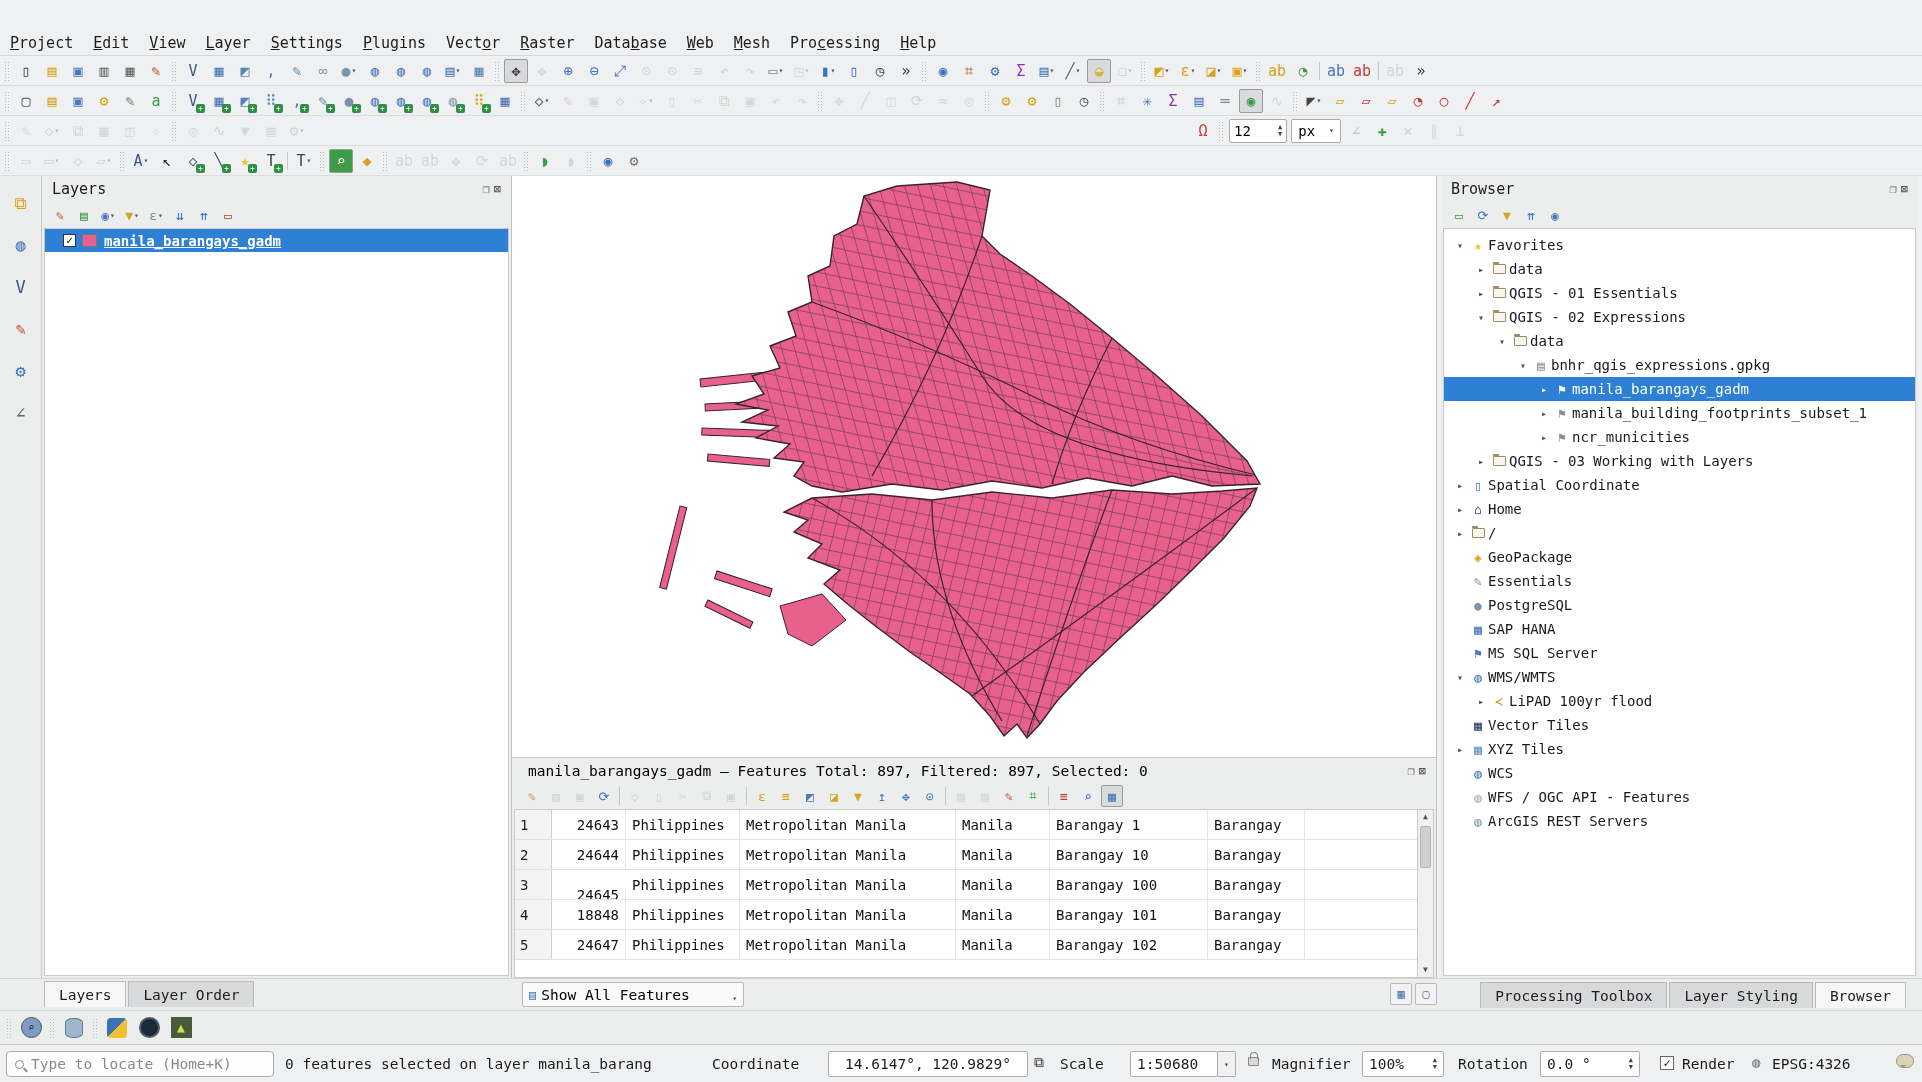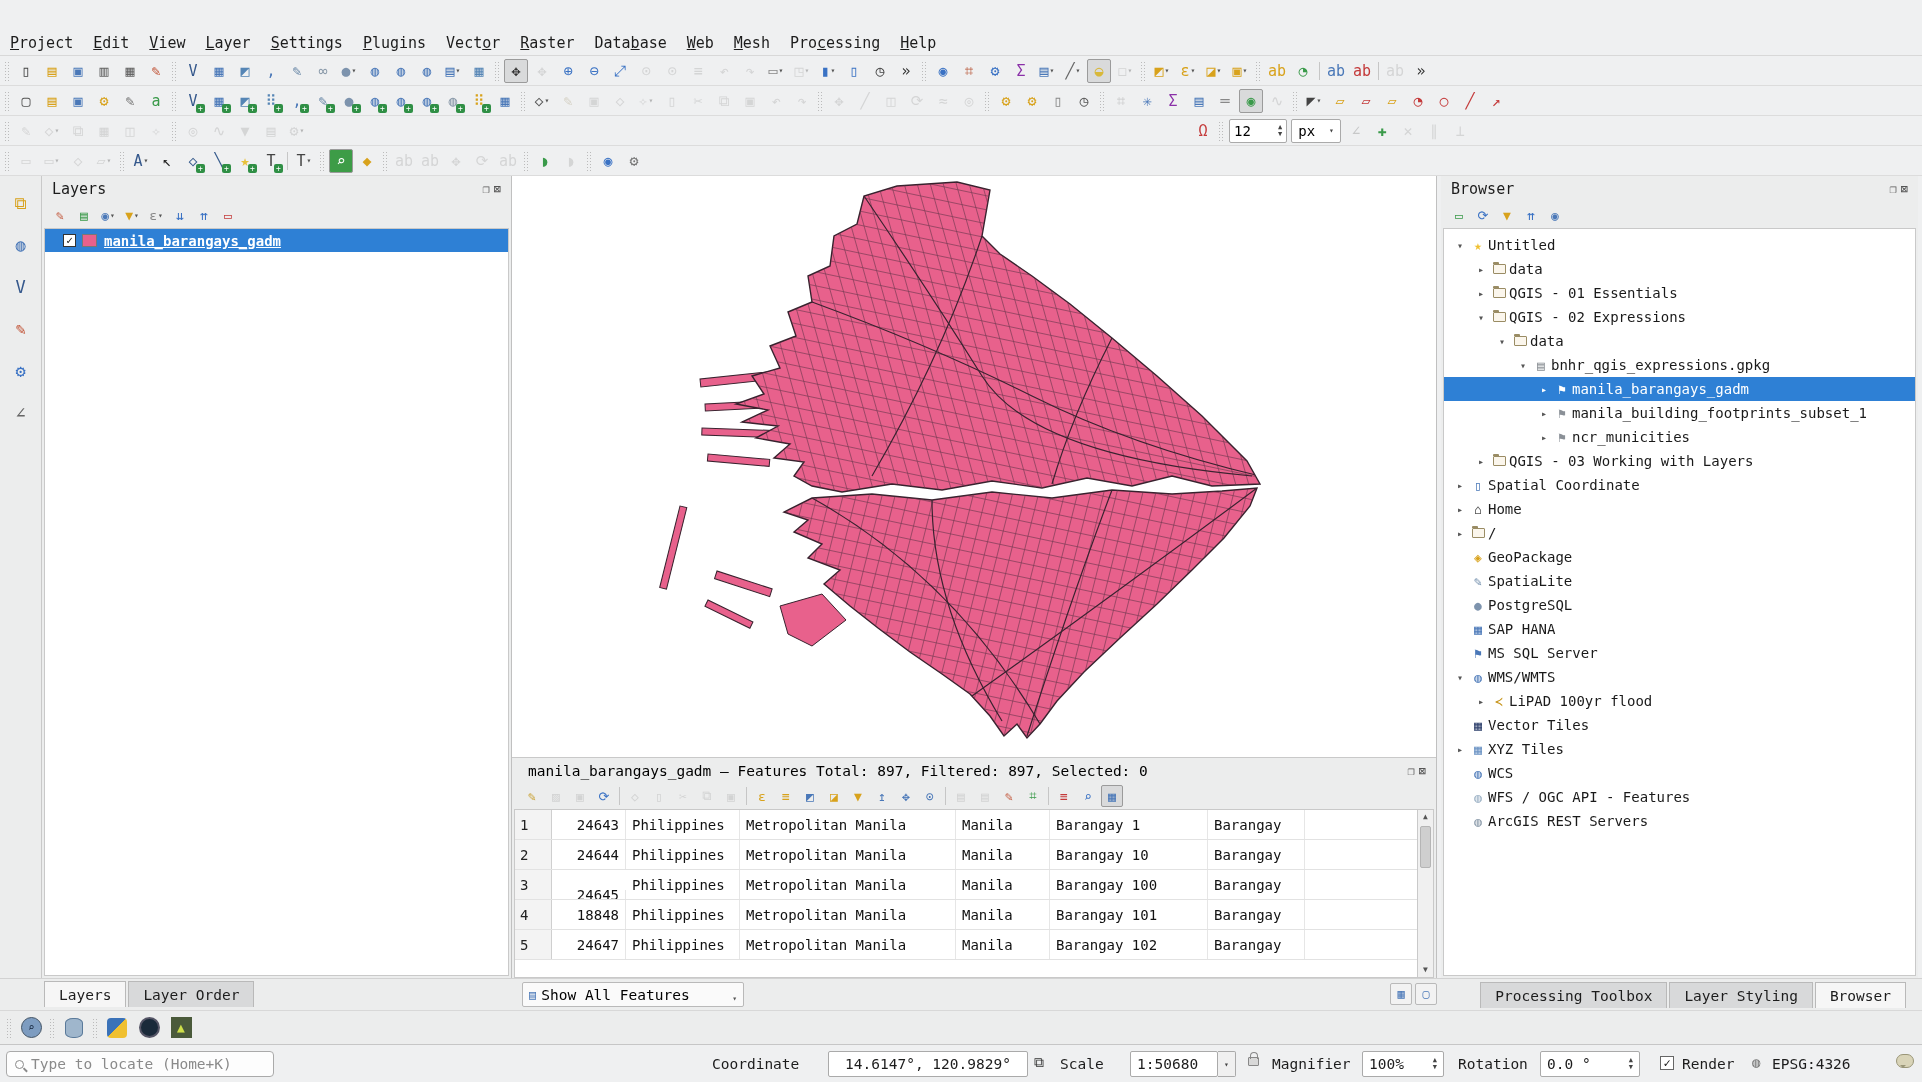--- a/index.html
+++ b/index.html
@@ -1242,21 +1242,21 @@
             <span style="color: rgb(58, 114, 196);">⇈</span>
           </span>
           <span class="tbtn">
             <span style="color: rgb(74, 120, 184);">◉</span>
           </span>
         </div>
       <div class="tree" id="browser-tree">
           <div class="tree-row" style="padding-left: 8px;">
             <span class="tw-exp">▾</span>
             <span class="tw-icon" style="color: rgb(240, 192, 48);">★</span>
-            <span>Untitled</span>
+            <span>Favorites</span>
           </div>
           <div class="tree-row" style="padding-left: 29px;">
             <span class="tw-exp">▸</span>
             <span class="tw-icon"><span class="i-folder"></span></span>
             <span>data</span>
           </div>
           <div class="tree-row" style="padding-left: 29px;">
             <span class="tw-exp">▸</span>
             <span class="tw-icon"><span class="i-folder"></span></span>
             <span>QGIS - 01 Essentials</span>
@@ -1312,21 +1312,21 @@
             <span>/</span>
           </div>
           <div class="tree-row" style="padding-left: 8px;">
             <span class="tw-exp"></span>
             <span class="tw-icon" style="color: rgb(216, 162, 28);">◈</span>
             <span>GeoPackage</span>
           </div>
           <div class="tree-row" style="padding-left: 8px;">
             <span class="tw-exp"></span>
             <span class="tw-icon" style="color: rgb(107, 137, 168);">✎</span>
-            <span>SpatiaLite</span>
+            <span>Essentials</span>
           </div>
           <div class="tree-row" style="padding-left: 8px;">
             <span class="tw-exp"></span>
             <span class="tw-icon" style="color: rgb(125, 147, 173);">●</span>
             <span>PostgreSQL</span>
           </div>
           <div class="tree-row" style="padding-left: 8px;">
             <span class="tw-exp"></span>
             <span class="tw-icon" style="color: rgb(74, 120, 184);">▦</span>
             <span>SAP HANA</span>
@@ -1414,20 +1414,21 @@
     <span class="plug-icon">
         <span class="grass-icon">▲</span>
       </span>
   </div>
 
   <div id="statusbar">
     <div id="locate-box">
       <span class="search-glyph"></span>
       <span>Type to locate (Home+K)</span>
     </div>
+    <div id="status-msg">0 features selected on layer manila_barang</div>
     <div id="coord-label">Coordinate</div>
     <div id="coord-input">14.6147°, 120.9829°</div>
     <div id="extent-icon">⧉</div>
     <div id="scale-label">Scale</div>
     <div id="scale-combo">1:50680</div>
     <div id="scale-dd">▾</div>
     <div id="lock-icon"></div>
     <div id="mag-label">Magnifier</div>
     <div id="mag-spin" class="sb-spin">
       <span>100%</span>

